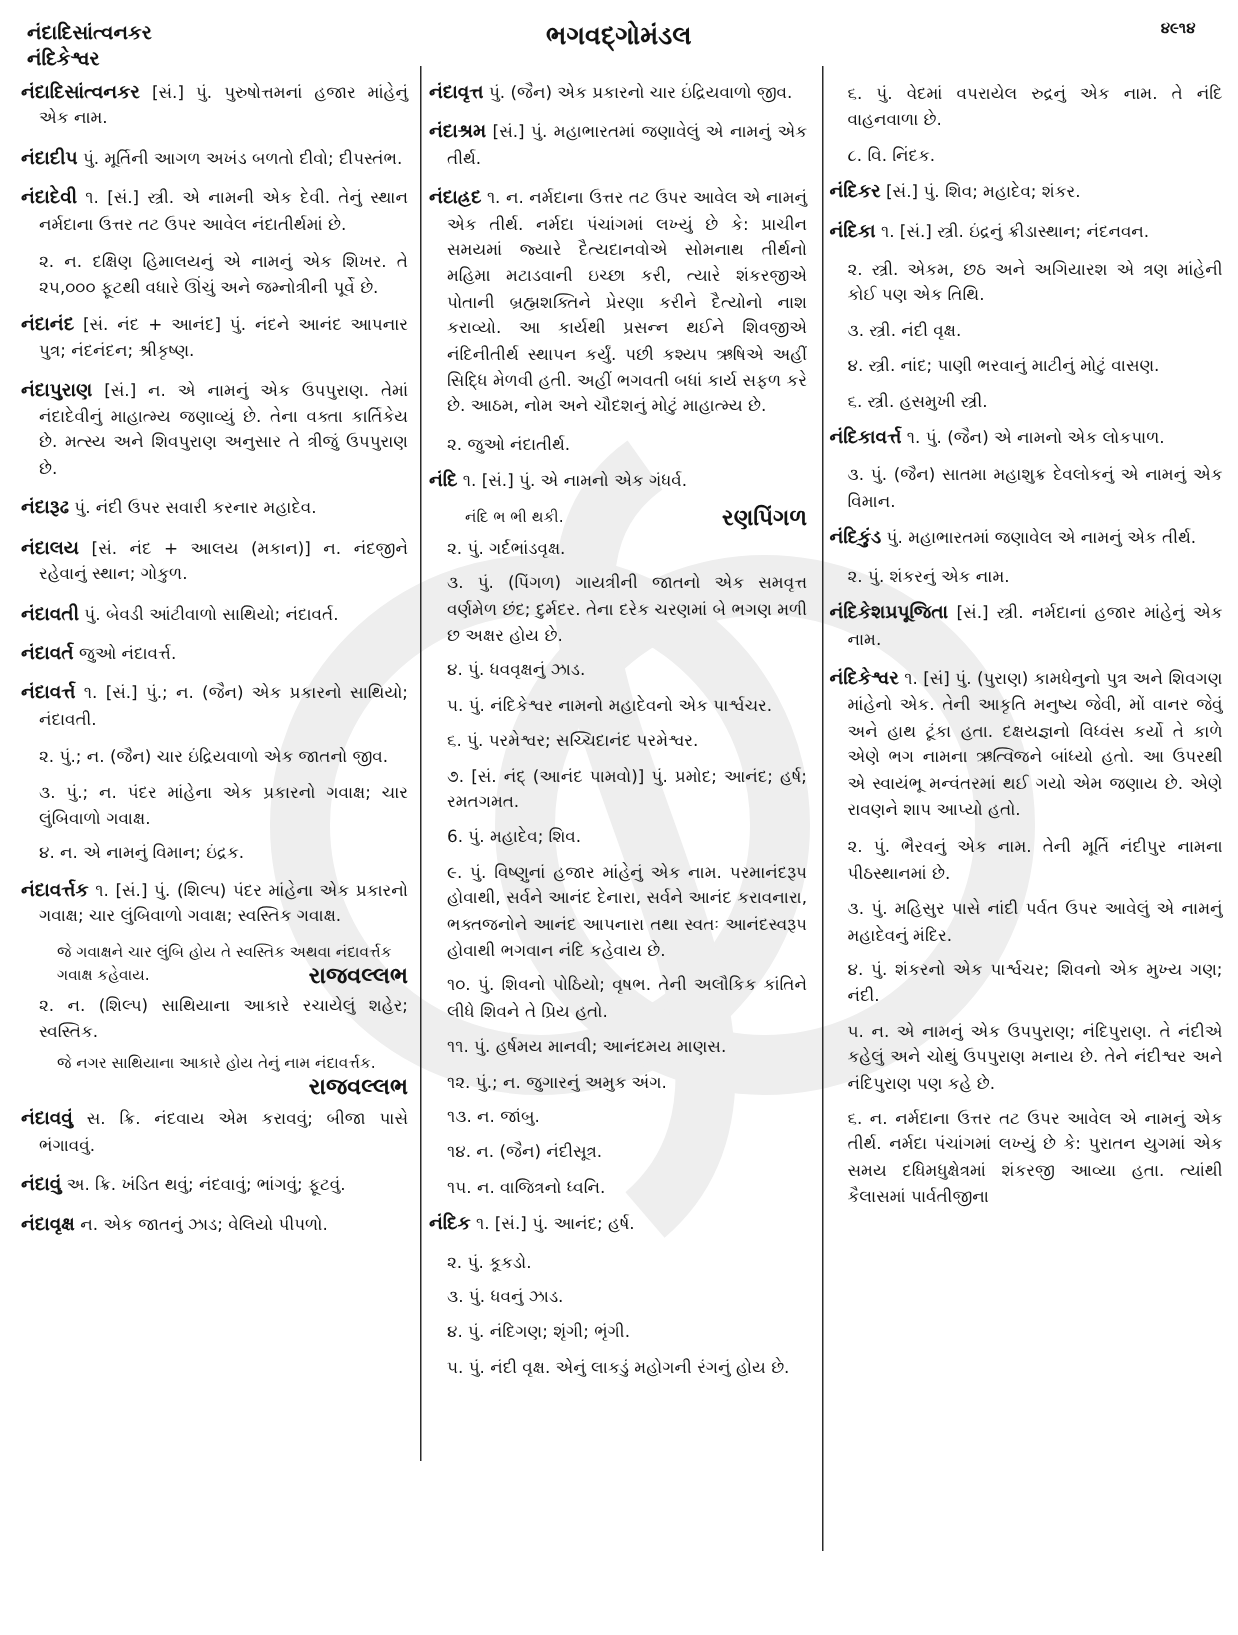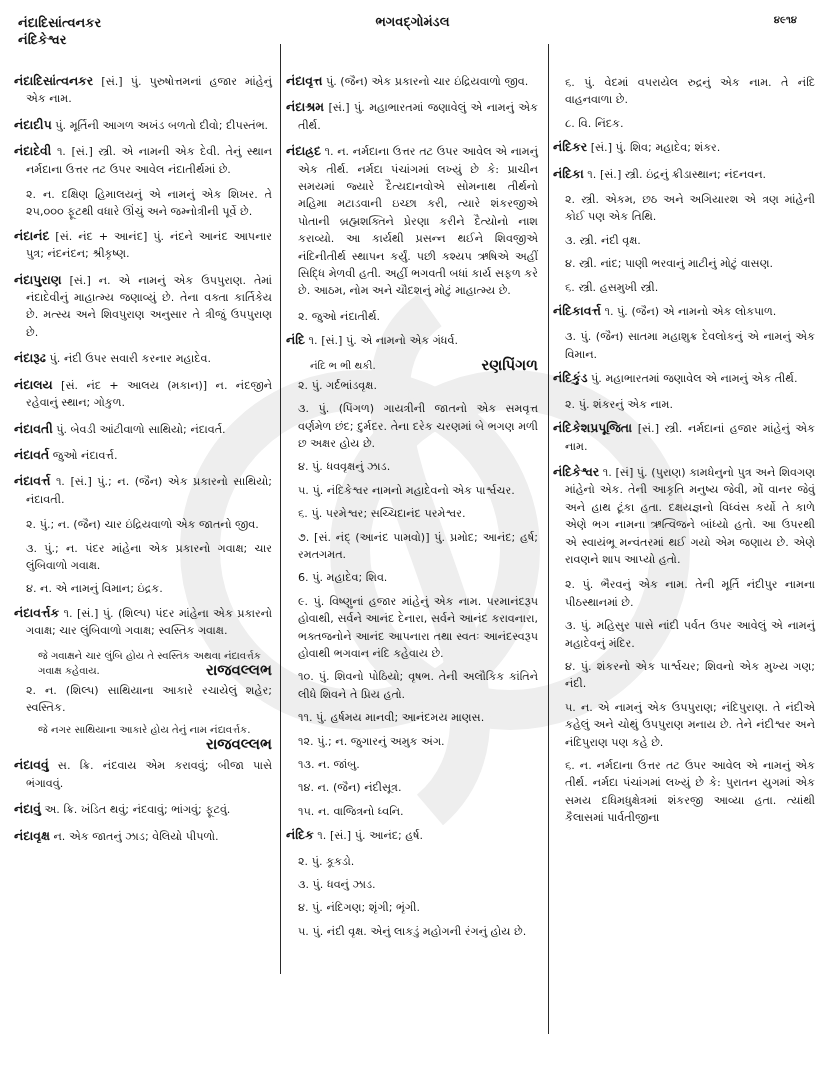--- a/index.html
+++ b/index.html
@@ -11,27 +11,27 @@
     position: absolute; left: 170px; top: 250px; width: 520px; height: 600px;
     pointer-events: none; z-index: 0;
   }
   .header {
     position: absolute; left: 0; top: 0; width: 825px; height: 50px; z-index: 1;
   }
   .hdr-left {
     position: absolute; left: 18px; top: 14px; font-weight: bold; font-size: 13px; line-height: 17px;
   }
   .hdr-center {
-    position: absolute; left: 0; right: 0; top: 14px; text-align: center; font-weight: bold; font-size: 13px;
+    position: absolute; left: 0; right: 0; top: 14px; text-align: center; font-weight: bold; font-size: 17px;
   }
   .hdr-right {
     position: absolute; right: 28px; top: 14px; font-weight: bold; font-size: 10px;
   }
   .columns {
-    position: absolute; left: 14px; top: 52px; width: 800px; height: 1010px; z-index: 1; margin-top: 20px;
+    position: absolute; left: 14px; top: 52px; width: 800px; height: 1010px; z-index: 1;
   }
   .col { position: absolute; top: 0; height: 100%; font-size: 11.2px; line-height: 17.4px; }
   .col-1 { left: 0; width: 258px; }
   .col-2 { left: 272px; width: 252px; }
   .col-3 { left: 539px; width: 262px; }
   .divider {
     position: absolute; top: 44px; width: 1px; background: #2a2a2a; z-index: 1;
   }
   .divider-1 { left: 280px; height: 930px; }
   .divider-2 { left: 548px; height: 990px; }

